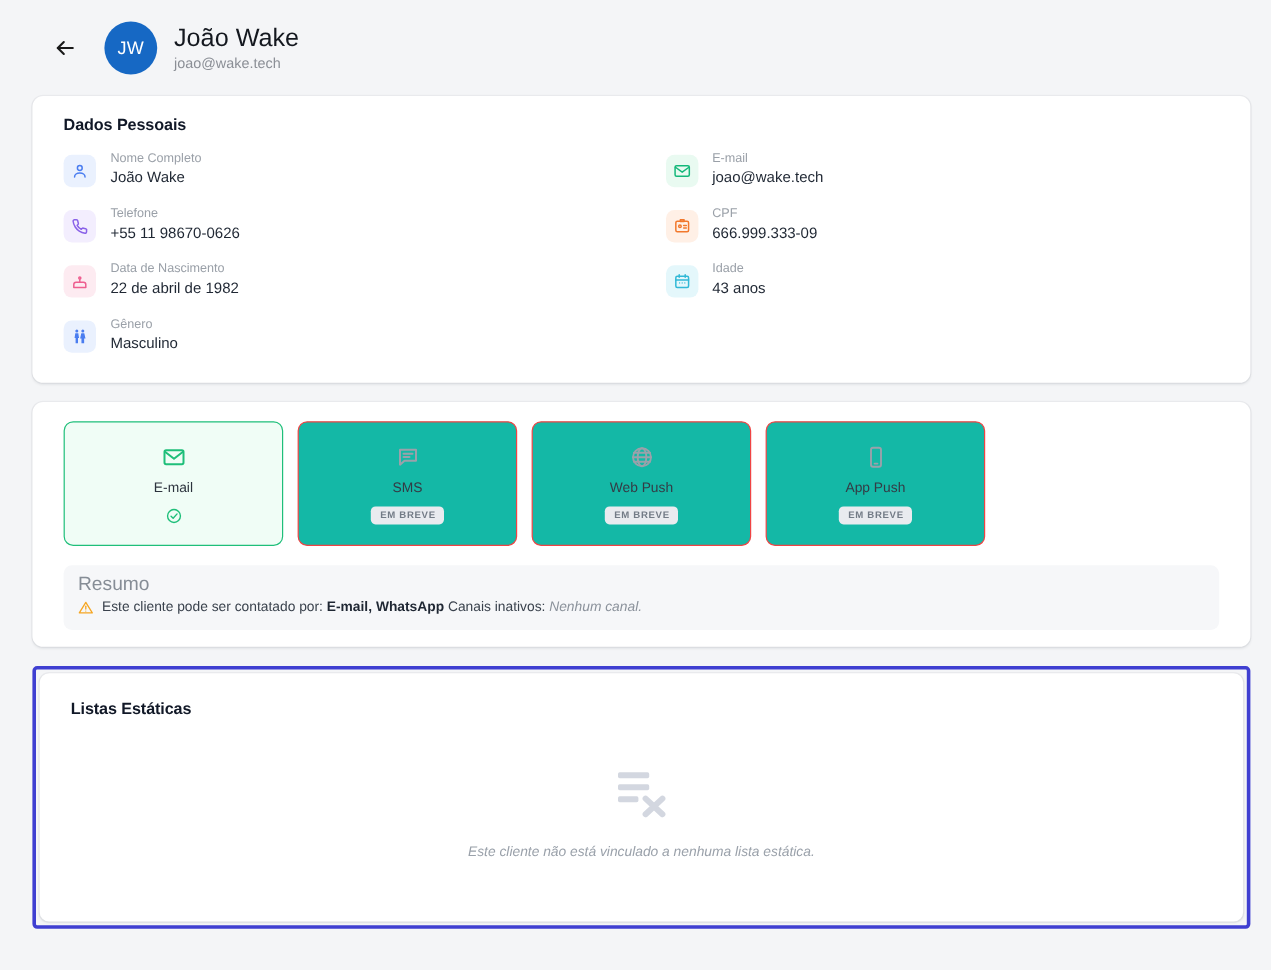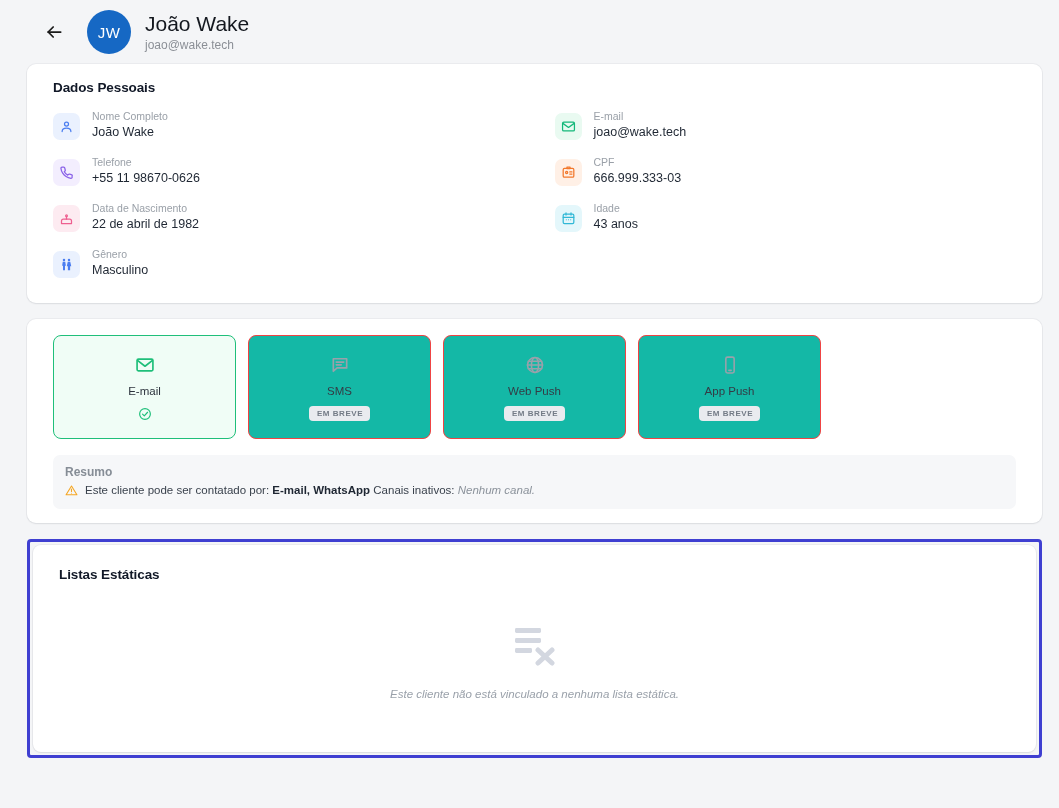--- a/index.html
+++ b/index.html
@@ -7,21 +7,21 @@
   html, body {
     width: 1059px;
     height: 808px;
     background: #f4f5f7;
     font-family: "Liberation Sans", sans-serif;
     overflow: hidden;
   }
 
   
   .header {
-    height: 64px;
+    height: 80px;
     display: flex;
     align-items: center;
     padding-left: 40px;
     background: #f4f5f7;
   }
   .back-btn {
     width: 28px; height: 28px;
     display: flex; align-items: center; justify-content: center;
     border: none; background: transparent;
     cursor: pointer;
@@ -144,25 +144,24 @@
     border-radius: 4px;
   }
 
   .resumo {
     margin: 16px 12px 0 12px;
     background: #f6f7f9;
     border-radius: 7px;
     padding: 10px 12px 11px 12px;
   }
   .resumo-title {
-    font-size: 12px;
+    font-size: 16px;
     color: #868d96;
     line-height: 14px;
     margin-bottom: 3px;
-    font-weight: bold;
   }
   .resumo-line {
     display: flex;
     align-items: center;
     font-size: 11.5px;
     color: #3a424d;
     line-height: 16px;
   }
   .warn-icon { margin-right: 7px; display:flex; flex: 0 0 auto; }
   .resumo-line b { font-weight: bold; color: #1f2733; }
@@ -263,21 +262,21 @@
         <svg width="15" height="15" viewBox="0 0 24 24" fill="none" stroke="#f2782c" stroke-width="2" stroke-linecap="round" stroke-linejoin="round">
           <rect x="3.5" y="5.5" width="17" height="14" rx="2"></rect>
             <path d="M9.5 3.5h5v2.2h-5z"></path>
           <circle cx="9" cy="12" r="1.7"></circle>
             <line x1="14" y1="11" x2="17.5" y2="11"></line>
             <line x1="14" y1="14.5" x2="17.5" y2="14.5"></line>
         </svg>
       </div>
       <div>
         <div class="f-label">CPF</div>
-        <div class="f-value">666.999.333-03</div>
+        <div class="f-value">666.999.333-09</div>
       </div>
     </div>
 
     <div class="field">
       <div class="tile" style="background:#fdebf1">
         <svg width="15" height="15" viewBox="0 0 24 24" fill="none" stroke="#ee5f90" stroke-width="2" stroke-linecap="round" stroke-linejoin="round">
           <path d="M4 20h16v-4a3 3 0 0 0-3-3H7a3 3 0 0 0-3 3z"></path>
             <line x1="12" y1="9.5" x2="12" y2="13"></line>
             <circle cx="12" cy="7.5" r="1.4"></circle>
         </svg>

